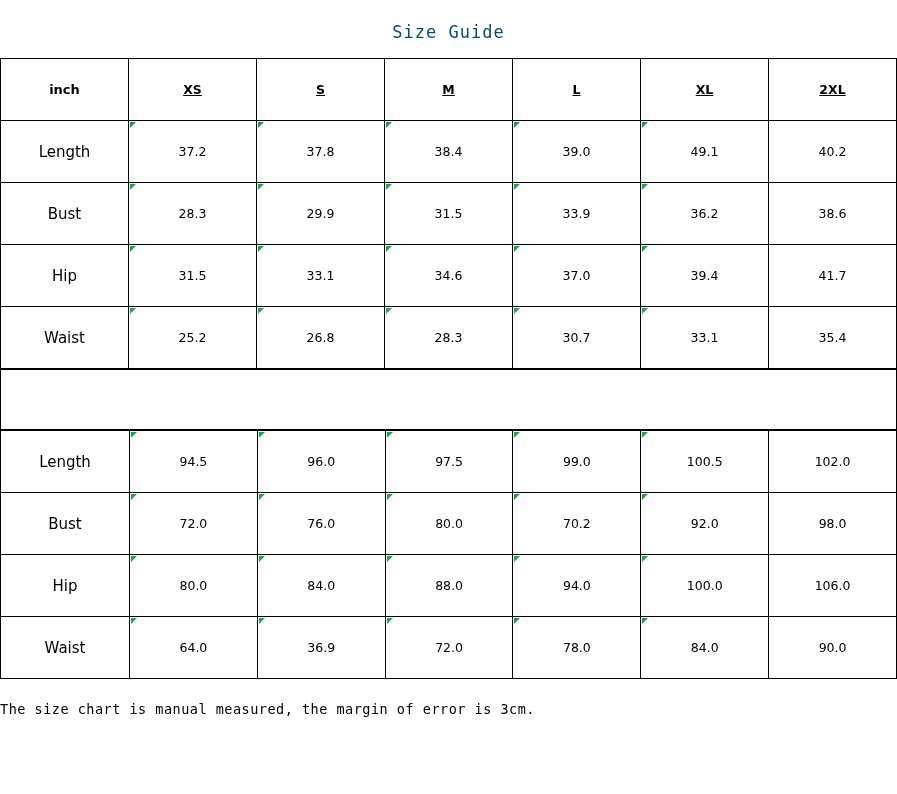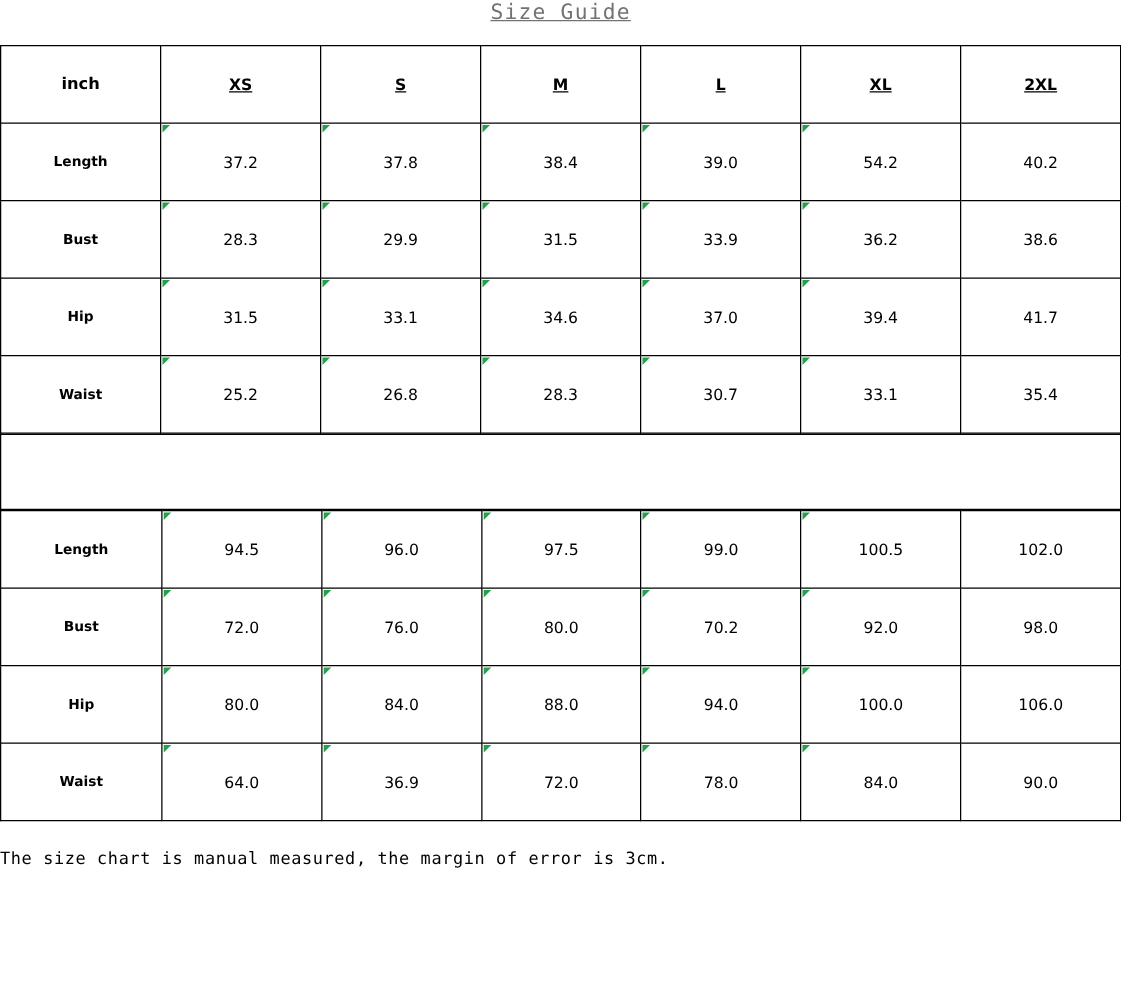--- a/index.html
+++ b/index.html
@@ -19,41 +19,41 @@
     width: 897px;
     height: 794px;
     box-sizing: border-box;
     background: #ffffff;
   }
   .title {
     text-align: center;
     font-family: "DejaVu Sans Mono", monospace;
     font-size: 17px;
     letter-spacing: 1px;
-    color: #737373;
+    color: #0c4a6e;
+    padding-top: 22px;
     padding-bottom: 16px;
-    text-decoration: underline;
   }
   table.size-table {
     border-collapse: collapse;
     width: 897px;
     table-layout: fixed;
   }
   table.size-table td {
     border: 1px solid #000000;
     height: 61px;
     text-align: center;
     vertical-align: middle;
     font-size: 12.5px;
     position: relative;
     padding: 0;
   }
   table.size-table td.rowhead {
-    font-weight: bold;
-    font-size: 11px;
+    font-weight: normal;
+    font-size: 15px;
     width: 128px;
   }
   table.size-table td.colhead {
     font-weight: bold;
     font-size: 12.5px;
     text-decoration: underline;
   }
   table.size-table td.unit {
     font-weight: bold;
     font-size: 13px;
@@ -109,21 +109,21 @@
           <td class="colhead">XL</td>
           <td class="colhead">2XL</td>
         </tr>
 
         <tr>
           <td class="rowhead">Length</td>
           <td class="marked">37.2</td>
           <td class="marked">37.8</td>
           <td class="marked">38.4</td>
           <td class="marked">39.0</td>
-          <td class="marked">54.2</td>
+          <td class="marked">49.1</td>
           <td>40.2</td>
         </tr>
 
         <tr>
           <td class="rowhead">Bust</td>
           <td class="marked">28.3</td>
           <td class="marked">29.9</td>
           <td class="marked">31.5</td>
           <td class="marked">33.9</td>
           <td class="marked">36.2</td>

